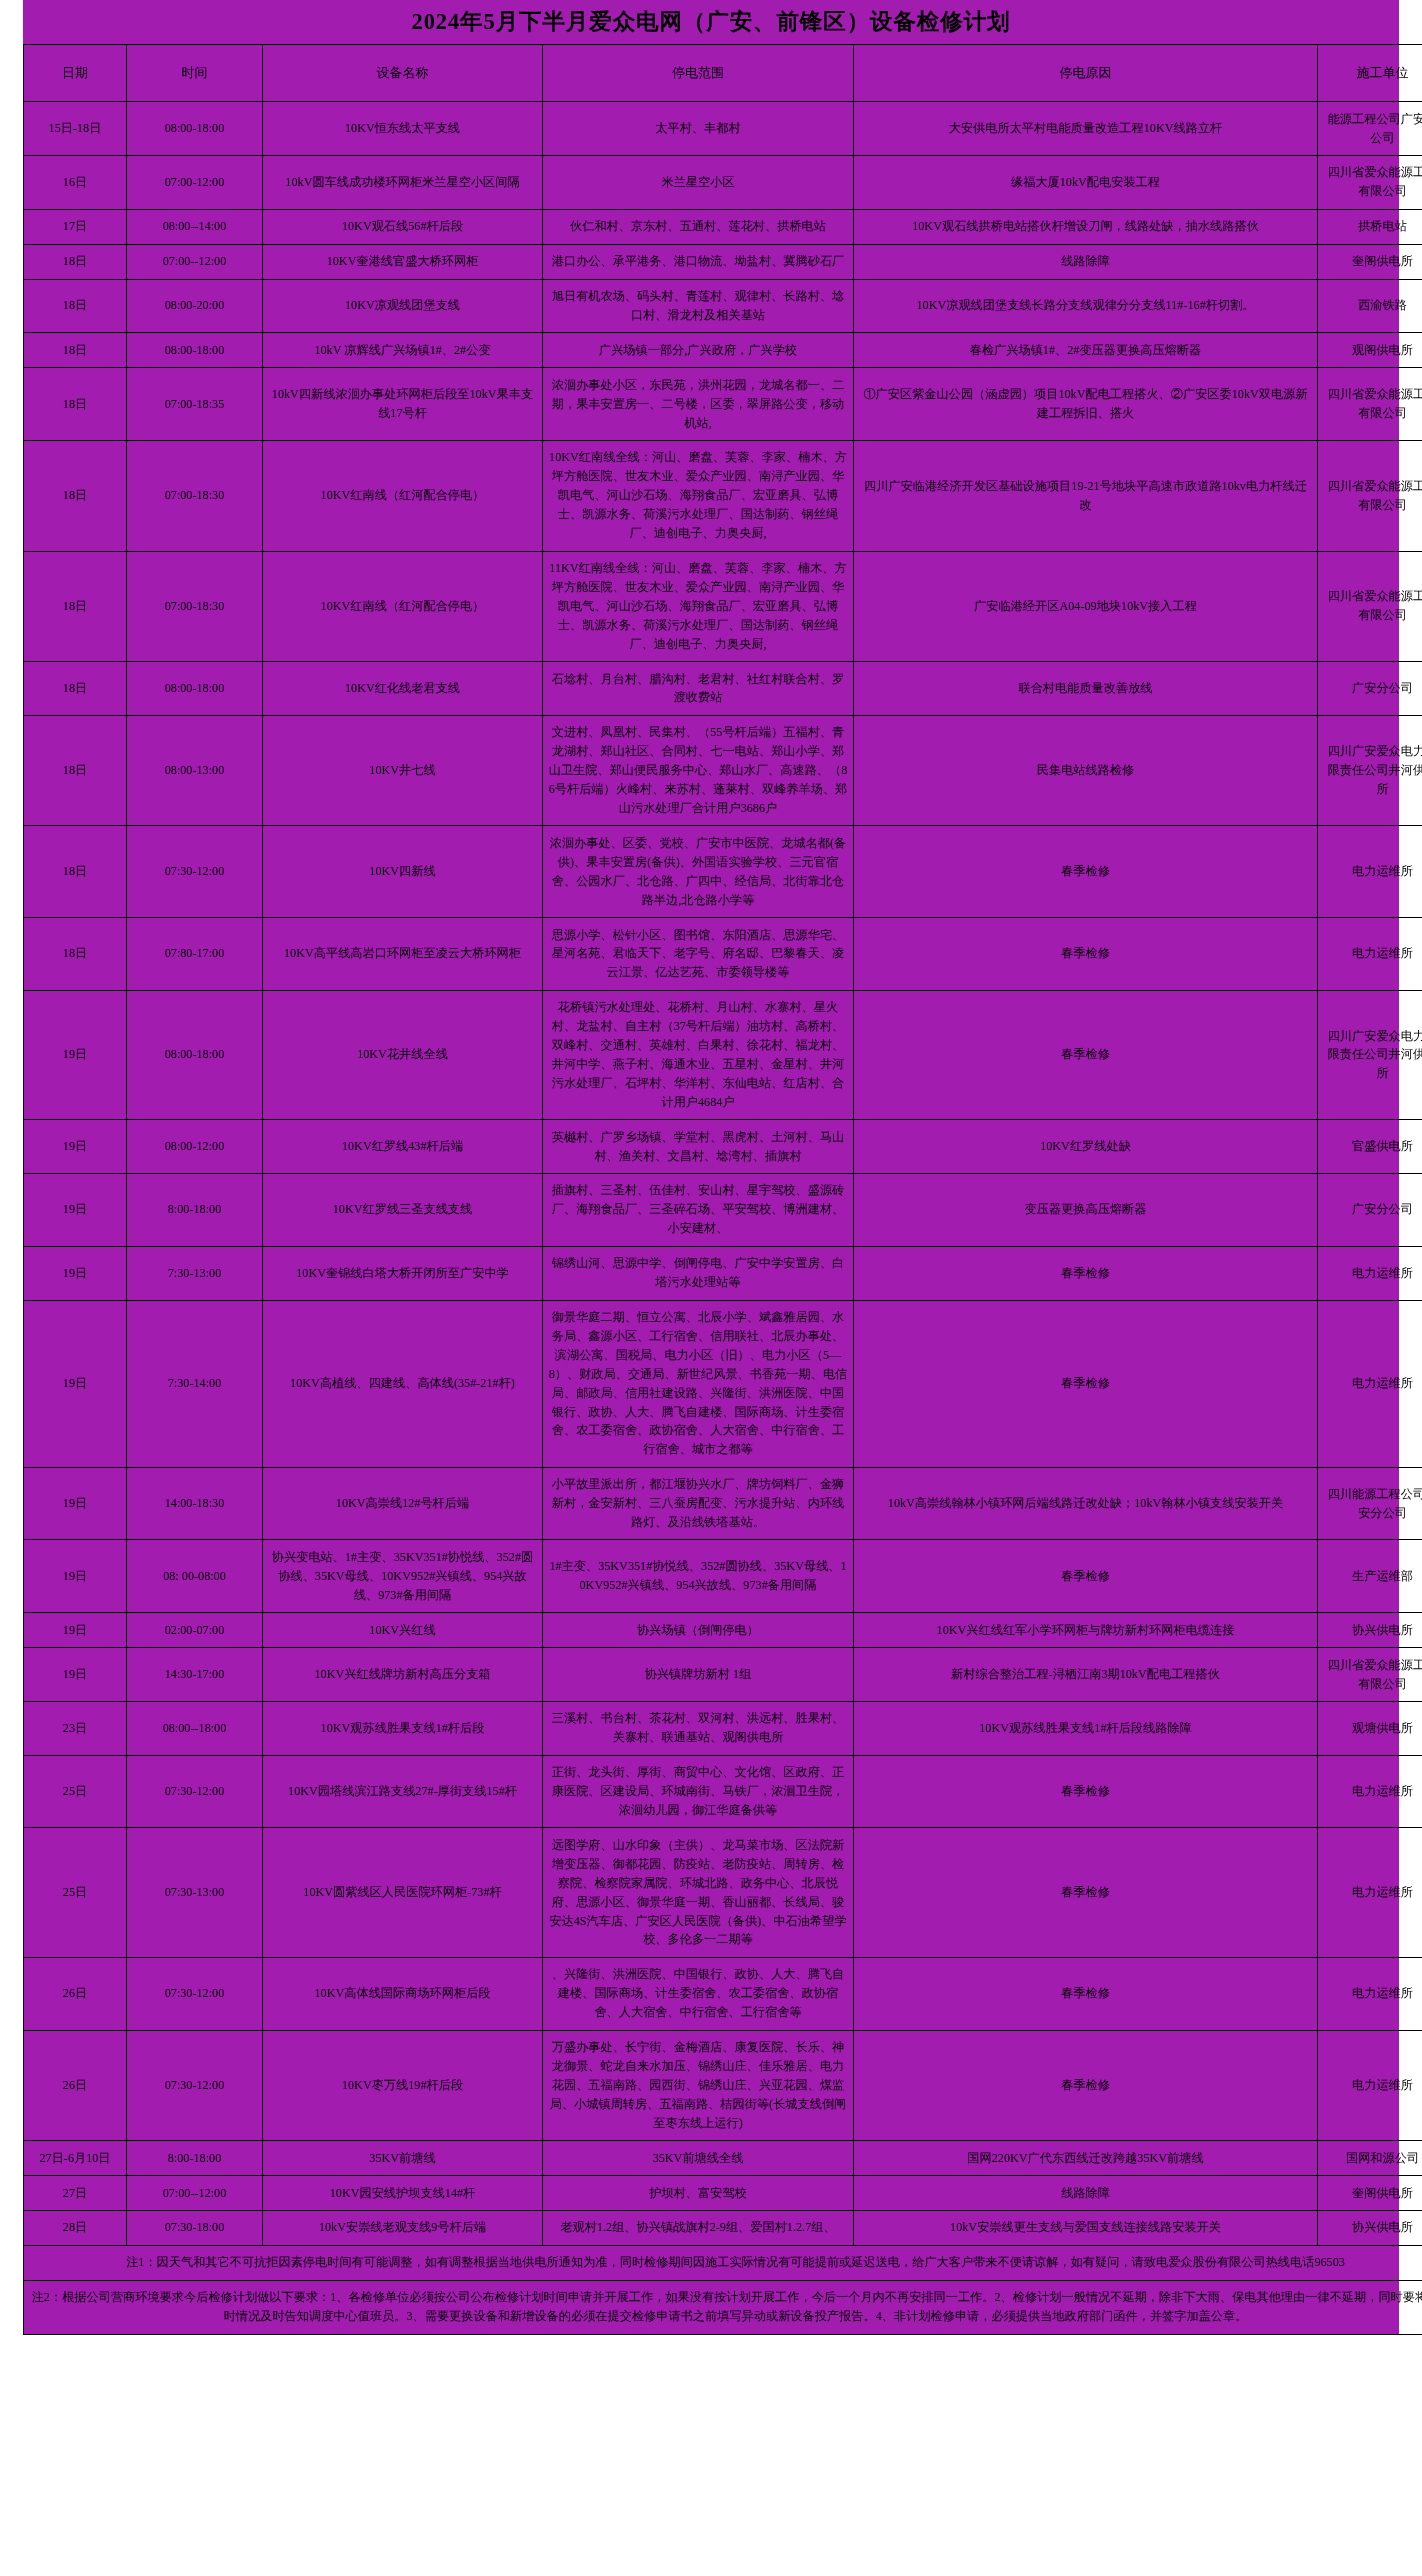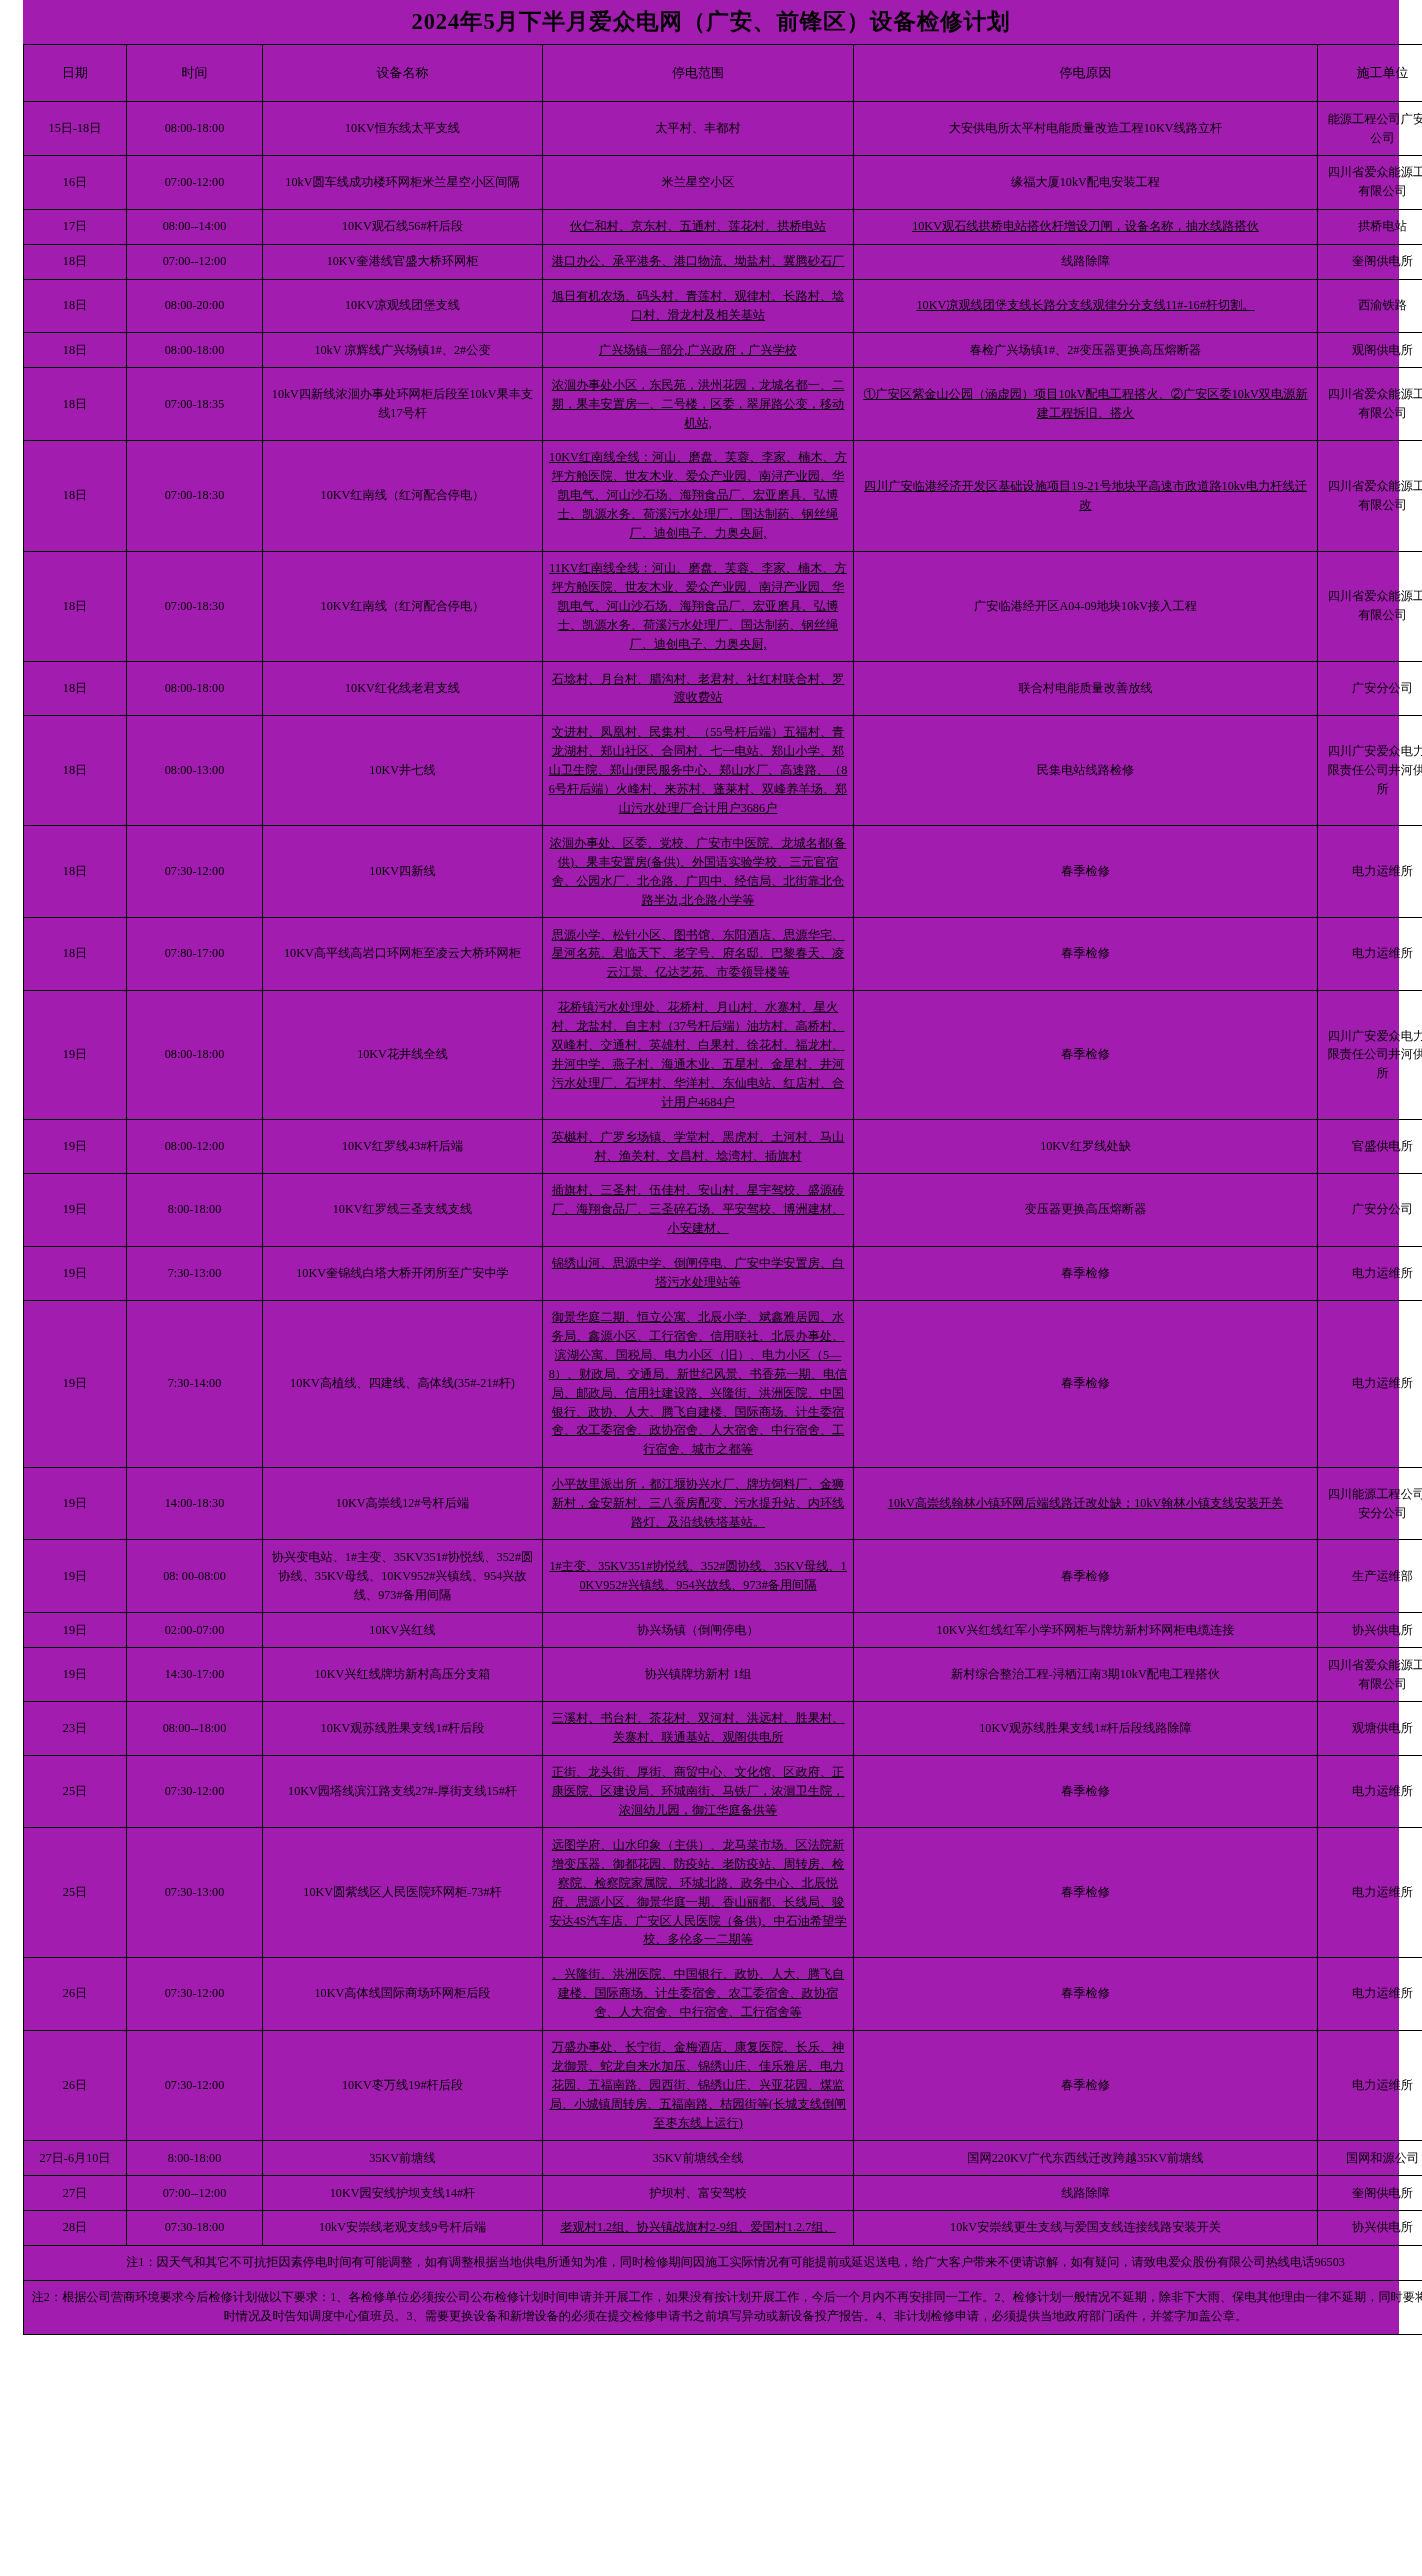--- a/index.html
+++ b/index.html
@@ -11,21 +11,21 @@
     border:0.9px solid #000;
     font-size:12.2px;
     line-height:1.55;
     padding:7.5px 5.6px;
     text-align:center;
     vertical-align:middle;
     word-break:break-all;
     font-weight:normal;
   }
   table.sched th{height:41px;font-size:13px;}
-  td.left{text-align:left;text-decoration:underline;}
+  td.left{text-align:left;}
   td.c-date{font-size:12.2px;}
   tr.data-row{min-height:49px;}
   td.note-cell{
     text-align:left;
     font-size:12.2px;
     padding:15px 9.4px 17px 9.4px;
     line-height:1.7;
     word-break:break-all;
   }
   col.c1{width:103px;} col.c2{width:136px;} col.c3{width:280px;}
@@ -74,21 +74,21 @@
           <td class="c-range">米兰星空小区</td>
           <td class="c-reason">缘福大厦10kV配电安装工程</td>
           <td>四川省爱众能源工程有限公司</td>
         </tr>
 
         <tr class="data-row">
           <td class="c-date">17日</td>
           <td>08:00--14:00</td>
           <td>10KV观石线56#杆后段</td>
           <td class="c-range left">伙仁和村、京东村、五通村、莲花村、拱桥电站</td>
-          <td class="c-reason left">10KV观石线拱桥电站搭伙杆增设刀闸，设备名称，抽水线路搭伙</td>
+          <td class="c-reason left">10KV观石线拱桥电站搭伙杆增设刀闸，线路处缺，抽水线路搭伙</td>
           <td>拱桥电站</td>
         </tr>
 
         <tr class="data-row">
           <td class="c-date">18日</td>
           <td>07:00--12:00</td>
           <td>10KV奎港线官盛大桥环网柜</td>
           <td class="c-range left">港口办公、承平港务、港口物流、坳盐村、冀腾砂石厂</td>
           <td class="c-reason">线路除障</td>
           <td>奎阁供电所</td>

